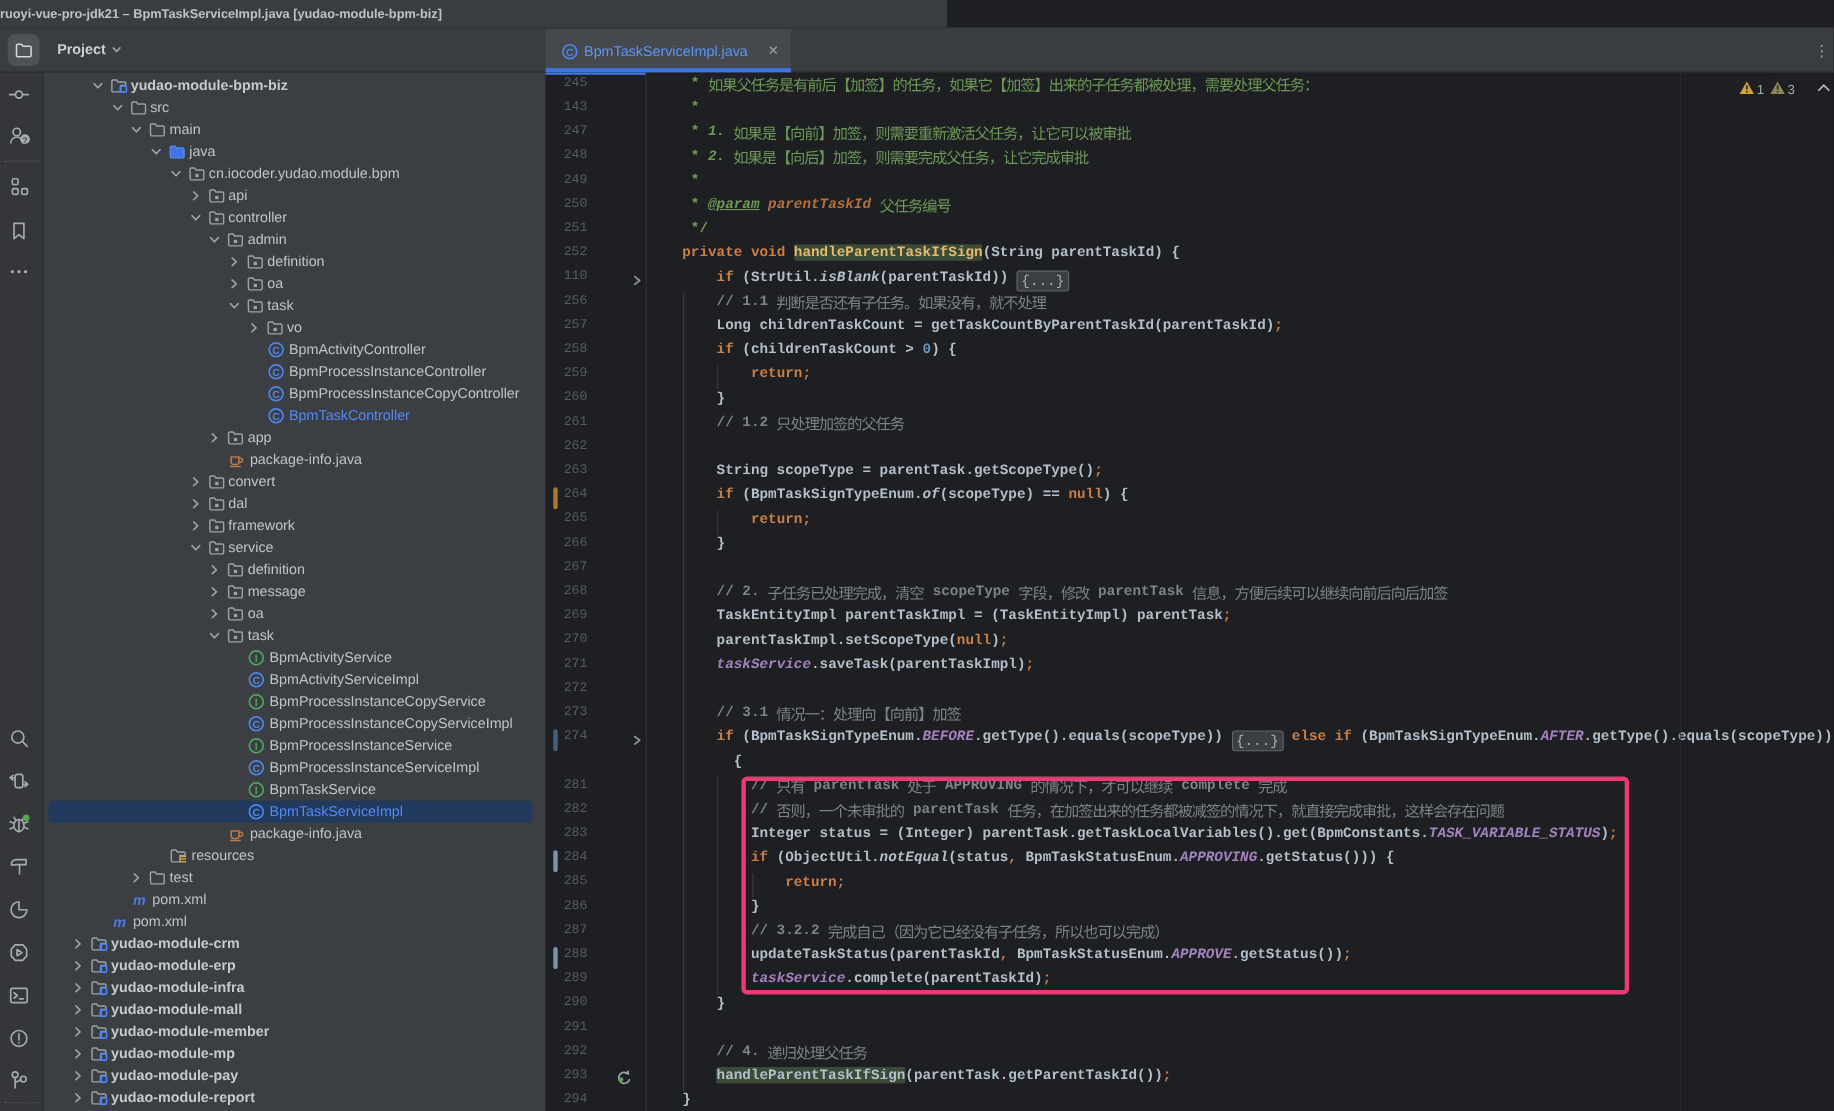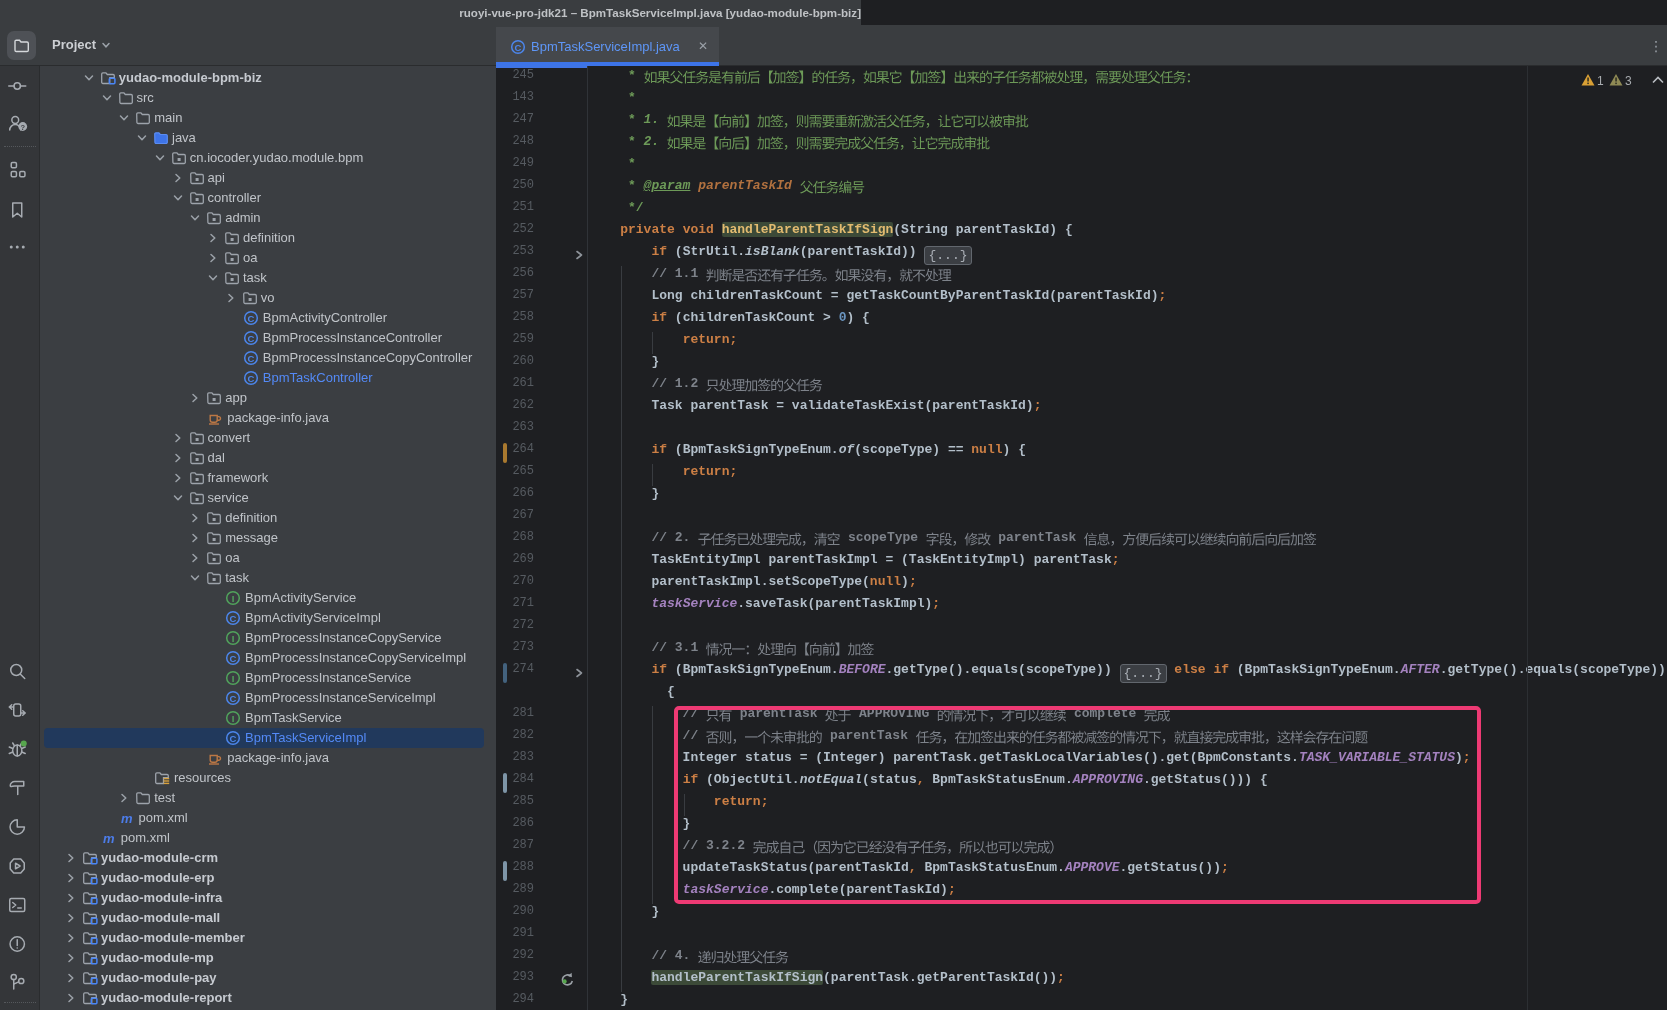--- a/index.html
+++ b/index.html
@@ -1,19 +1,19 @@
 <!DOCTYPE html>
 <html><head><meta charset="utf-8"><style>
 *{margin:0;padding:0;box-sizing:border-box}
 body{width:1667px;height:1010px;overflow:hidden;background:#1e1f22;font-family:"Liberation Sans",sans-serif}
 #app{position:relative;width:1667px;height:1010px;overflow:hidden;background:#1e1f22;will-change:transform}
 .abs{position:absolute}
 #tbarL{left:0;top:0;width:861px;height:25px;background:#3a3d40}
 #tbarR{left:861px;top:0;width:806px;height:25px;background:#171717}
-.ttext{width:100%;text-align:right;line-height:26px;font-size:11.6px;font-weight:700;color:#bfc2c5;letter-spacing:0}
+.ttext{width:100%;text-align:left;line-height:26px;font-size:11.6px;font-weight:700;color:#bfc2c5;letter-spacing:0}
 #tbarR .ttext{color:#949aa0;font-weight:400;font-size:11px}
 #toolrow{left:0;top:25px;width:1667px;height:41px;background:#3a3d40;border-bottom:1px solid #2a2c2e}
 #pbtn{left:7px;top:31px;width:29px;height:29px;border-radius:7px;background:#4e5156}
 #ptitle{left:52px;top:25px;height:40px;line-height:40px;font-size:13px;font-weight:700;color:#cccfd3}
 #tab{left:496px;top:27px;width:223px;height:39px;background:#45484c}
 #tabline{left:496px;top:62px;width:223px;height:4px;background:#3d74e8}
 #tabtxt{left:531px;top:27px;height:39px;line-height:39px;font-size:13px;color:#5e96f7}
 #tabx{left:698px;top:27px;height:39px;line-height:38px;font-size:12px;color:#9ba1a8}
 #vdots{left:1649px;top:38px;width:16px;height:16px;color:#9ba1a8;font-size:14px;letter-spacing:1px}
 #stripe{left:0;top:66px;width:40px;height:944px;background:#343639;border-right:1px solid #2a2c2e}
@@ -574,21 +574,21 @@
       <div class="guide" style="left:156px;top:640px;height:198px"></div>
       <div class="guide" style="left:188px;top:728px;height:22px"></div>
       <div class="ln" style="top:2px">245</div>
       <div class="ln" style="top:24px">143</div>
       <div class="ln" style="top:46px">247</div>
       <div class="ln" style="top:68px">248</div>
       <div class="ln" style="top:90px">249</div>
       <div class="ln" style="top:112px">250</div>
       <div class="ln" style="top:134px">251</div>
       <div class="ln" style="top:156px">252</div>
-      <div class="ln" style="top:178px">253</div>
+      <div class="ln" style="top:178px">110</div>
       <svg class="gico" style="left:76px;top:182px" width="14" height="14" viewBox="0 0 14 14">
         <path d="M5 3.5 L9.5 7 L5 10.5" fill="none" stroke="#8d9299" stroke-width="1.6" stroke-linecap="round" stroke-linejoin="round"></path>
       </svg>
       <div class="ln" style="top:200px">256</div>
       <div class="ln" style="top:222px">257</div>
       <div class="ln" style="top:244px">258</div>
       <div class="ln" style="top:266px">259</div>
       <div class="ln" style="top:288px">260</div>
       <div class="ln" style="top:310px">261</div>
       <div class="ln" style="top:332px">262</div>
@@ -773,21 +773,21 @@
             <use href="#g49" transform="translate(-0.35,14.35) scale(0.01390,-0.01390)"></use>
             <use href="#g21" transform="translate(12.55,14.35) scale(0.01390,-0.01390)"></use>
             <use href="#g22" transform="translate(25.45,14.35) scale(0.01390,-0.01390)"></use>
             <use href="#g10" transform="translate(38.35,14.35) scale(0.01390,-0.01390)"></use>
             <use href="#g11" transform="translate(51.25,14.35) scale(0.01390,-0.01390)"></use>
             <use href="#g13" transform="translate(64.15,14.35) scale(0.01390,-0.01390)"></use>
             <use href="#g2" transform="translate(77.05,14.35) scale(0.01390,-0.01390)"></use>
             <use href="#g3" transform="translate(89.95,14.35) scale(0.01390,-0.01390)"></use>
             <use href="#g4" transform="translate(102.85,14.35) scale(0.01390,-0.01390)"></use>
           </svg></span></div>
-      <div class="cl" style="top:332px">        Task parentTask = validateTaskExist(parentTaskId)<span class="sc">;</span></div>
+      <div class="cl" style="top:354px">        String scopeType = parentTask.getScopeType()<span class="sc">;</span></div>
       <div class="cl" style="top:376px">        <span class="k">if</span> (BpmTaskSignTypeEnum.<span class="i">of</span>(scopeType) == <span class="k">null</span>) {</div>
       <div class="cl" style="top:398px">            <span class="k">return</span><span class="sc">;</span></div>
       <div class="cl" style="top:420px">        }</div>
       <div class="cl" style="top:442px"></div>
       <div class="cl" style="top:464px"><span class="c">        // 2. </span><span class="c"><svg class="cj" style="width:141.9px;" viewBox="0 0 141.9 22">
             <use href="#g18" transform="translate(-0.35,14.35) scale(0.01390,-0.01390)"></use>
             <use href="#g3" transform="translate(12.55,14.35) scale(0.01390,-0.01390)"></use>
             <use href="#g4" transform="translate(25.45,14.35) scale(0.01390,-0.01390)"></use>
             <use href="#g50" transform="translate(38.35,14.35) scale(0.01390,-0.01390)"></use>
             <use href="#g21" transform="translate(51.25,14.35) scale(0.01390,-0.01390)"></use>

